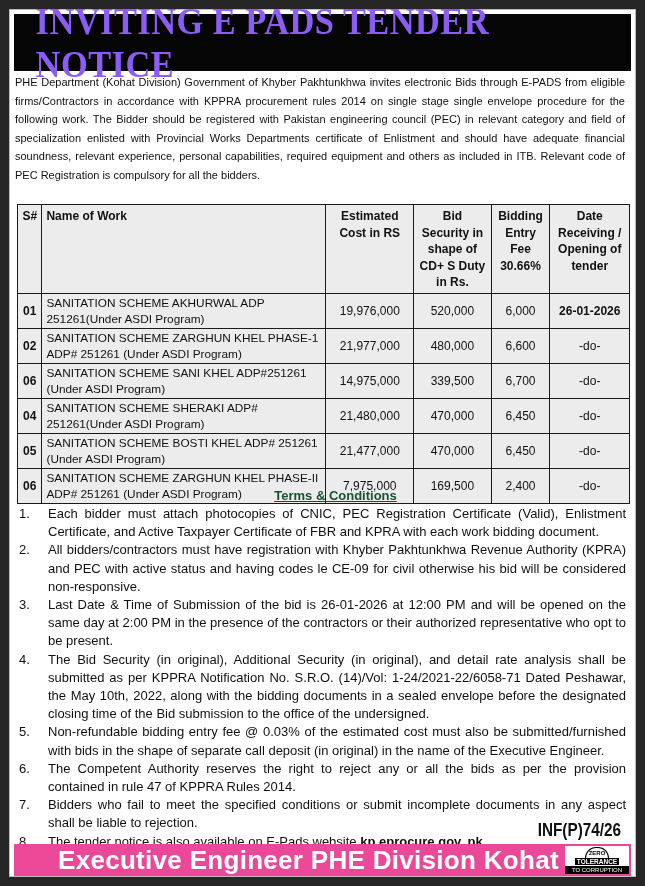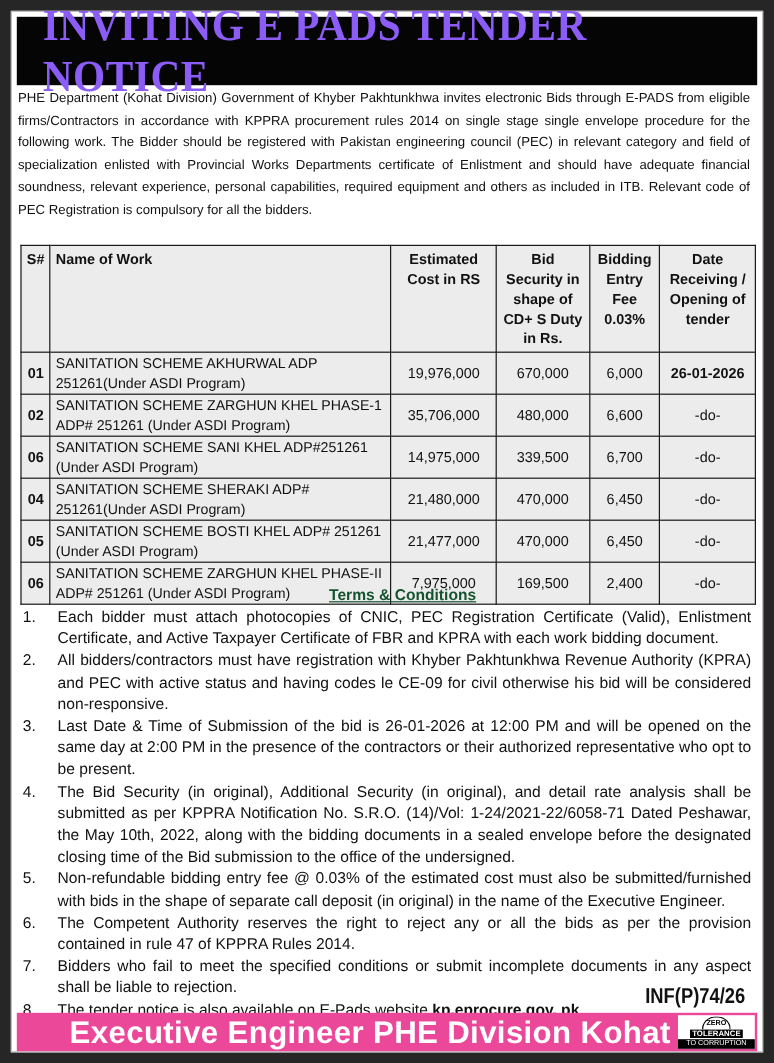--- a/index.html
+++ b/index.html
@@ -111,37 +111,37 @@
 
   <div class="intro">PHE Department (Kohat Division) Government of Khyber Pakhtunkhwa invites electronic Bids through E-PADS from eligible firms/Contractors in accordance with KPPRA procurement rules 2014 on single stage single envelope procedure for the following work. The Bidder should be registered with Pakistan engineering council (PEC) in relevant category and field of specialization enlisted with Provincial Works Departments certificate of Enlistment and should have adequate financial soundness, relevant experience, personal capabilities, required equipment and others as included in ITB. Relevant code of PEC Registration is compulsory for all the bidders.</div>
 
   <table class="works">
     <thead>
       <tr>
         <th>S#</th>
         <th class="left">Name of Work</th>
         <th style="width:76px">Estimated Cost in RS</th>
         <th style="width:66px">Bid Security in shape of CD+ S Duty in Rs.</th>
-        <th style="width:48px">Bidding Entry Fee 0.03%</th>
+        <th style="width:48px">Bidding Entry Fee 30.66%</th>
         <th style="width:68px">Date Receiving / Opening of tender</th>
       </tr>
     </thead>
     <tbody>
       <tr>
         <td class="sn">01</td>
         <td class="name">SANITATION SCHEME AKHURWAL ADP 251261(Under ASDI Program)</td>
         <td class="num">19,976,000</td>
-        <td class="num">670,000</td>
+        <td class="num">520,000</td>
         <td class="num">6,000</td>
         <td class="num bold">26-01-2026</td>
       </tr>
       <tr>
         <td class="sn">02</td>
         <td class="name">SANITATION SCHEME ZARGHUN KHEL PHASE-1 ADP# 251261 (Under ASDI Program)</td>
-        <td class="num">35,706,000</td>
+        <td class="num">21,977,000</td>
         <td class="num">480,000</td>
         <td class="num">6,600</td>
         <td class="num">-do-</td>
       </tr>
       <tr>
         <td class="sn">06</td>
         <td class="name">SANITATION SCHEME SANI KHEL ADP#251261 (Under ASDI Program)</td>
         <td class="num">14,975,000</td>
         <td class="num">339,500</td>
         <td class="num">6,700</td>

